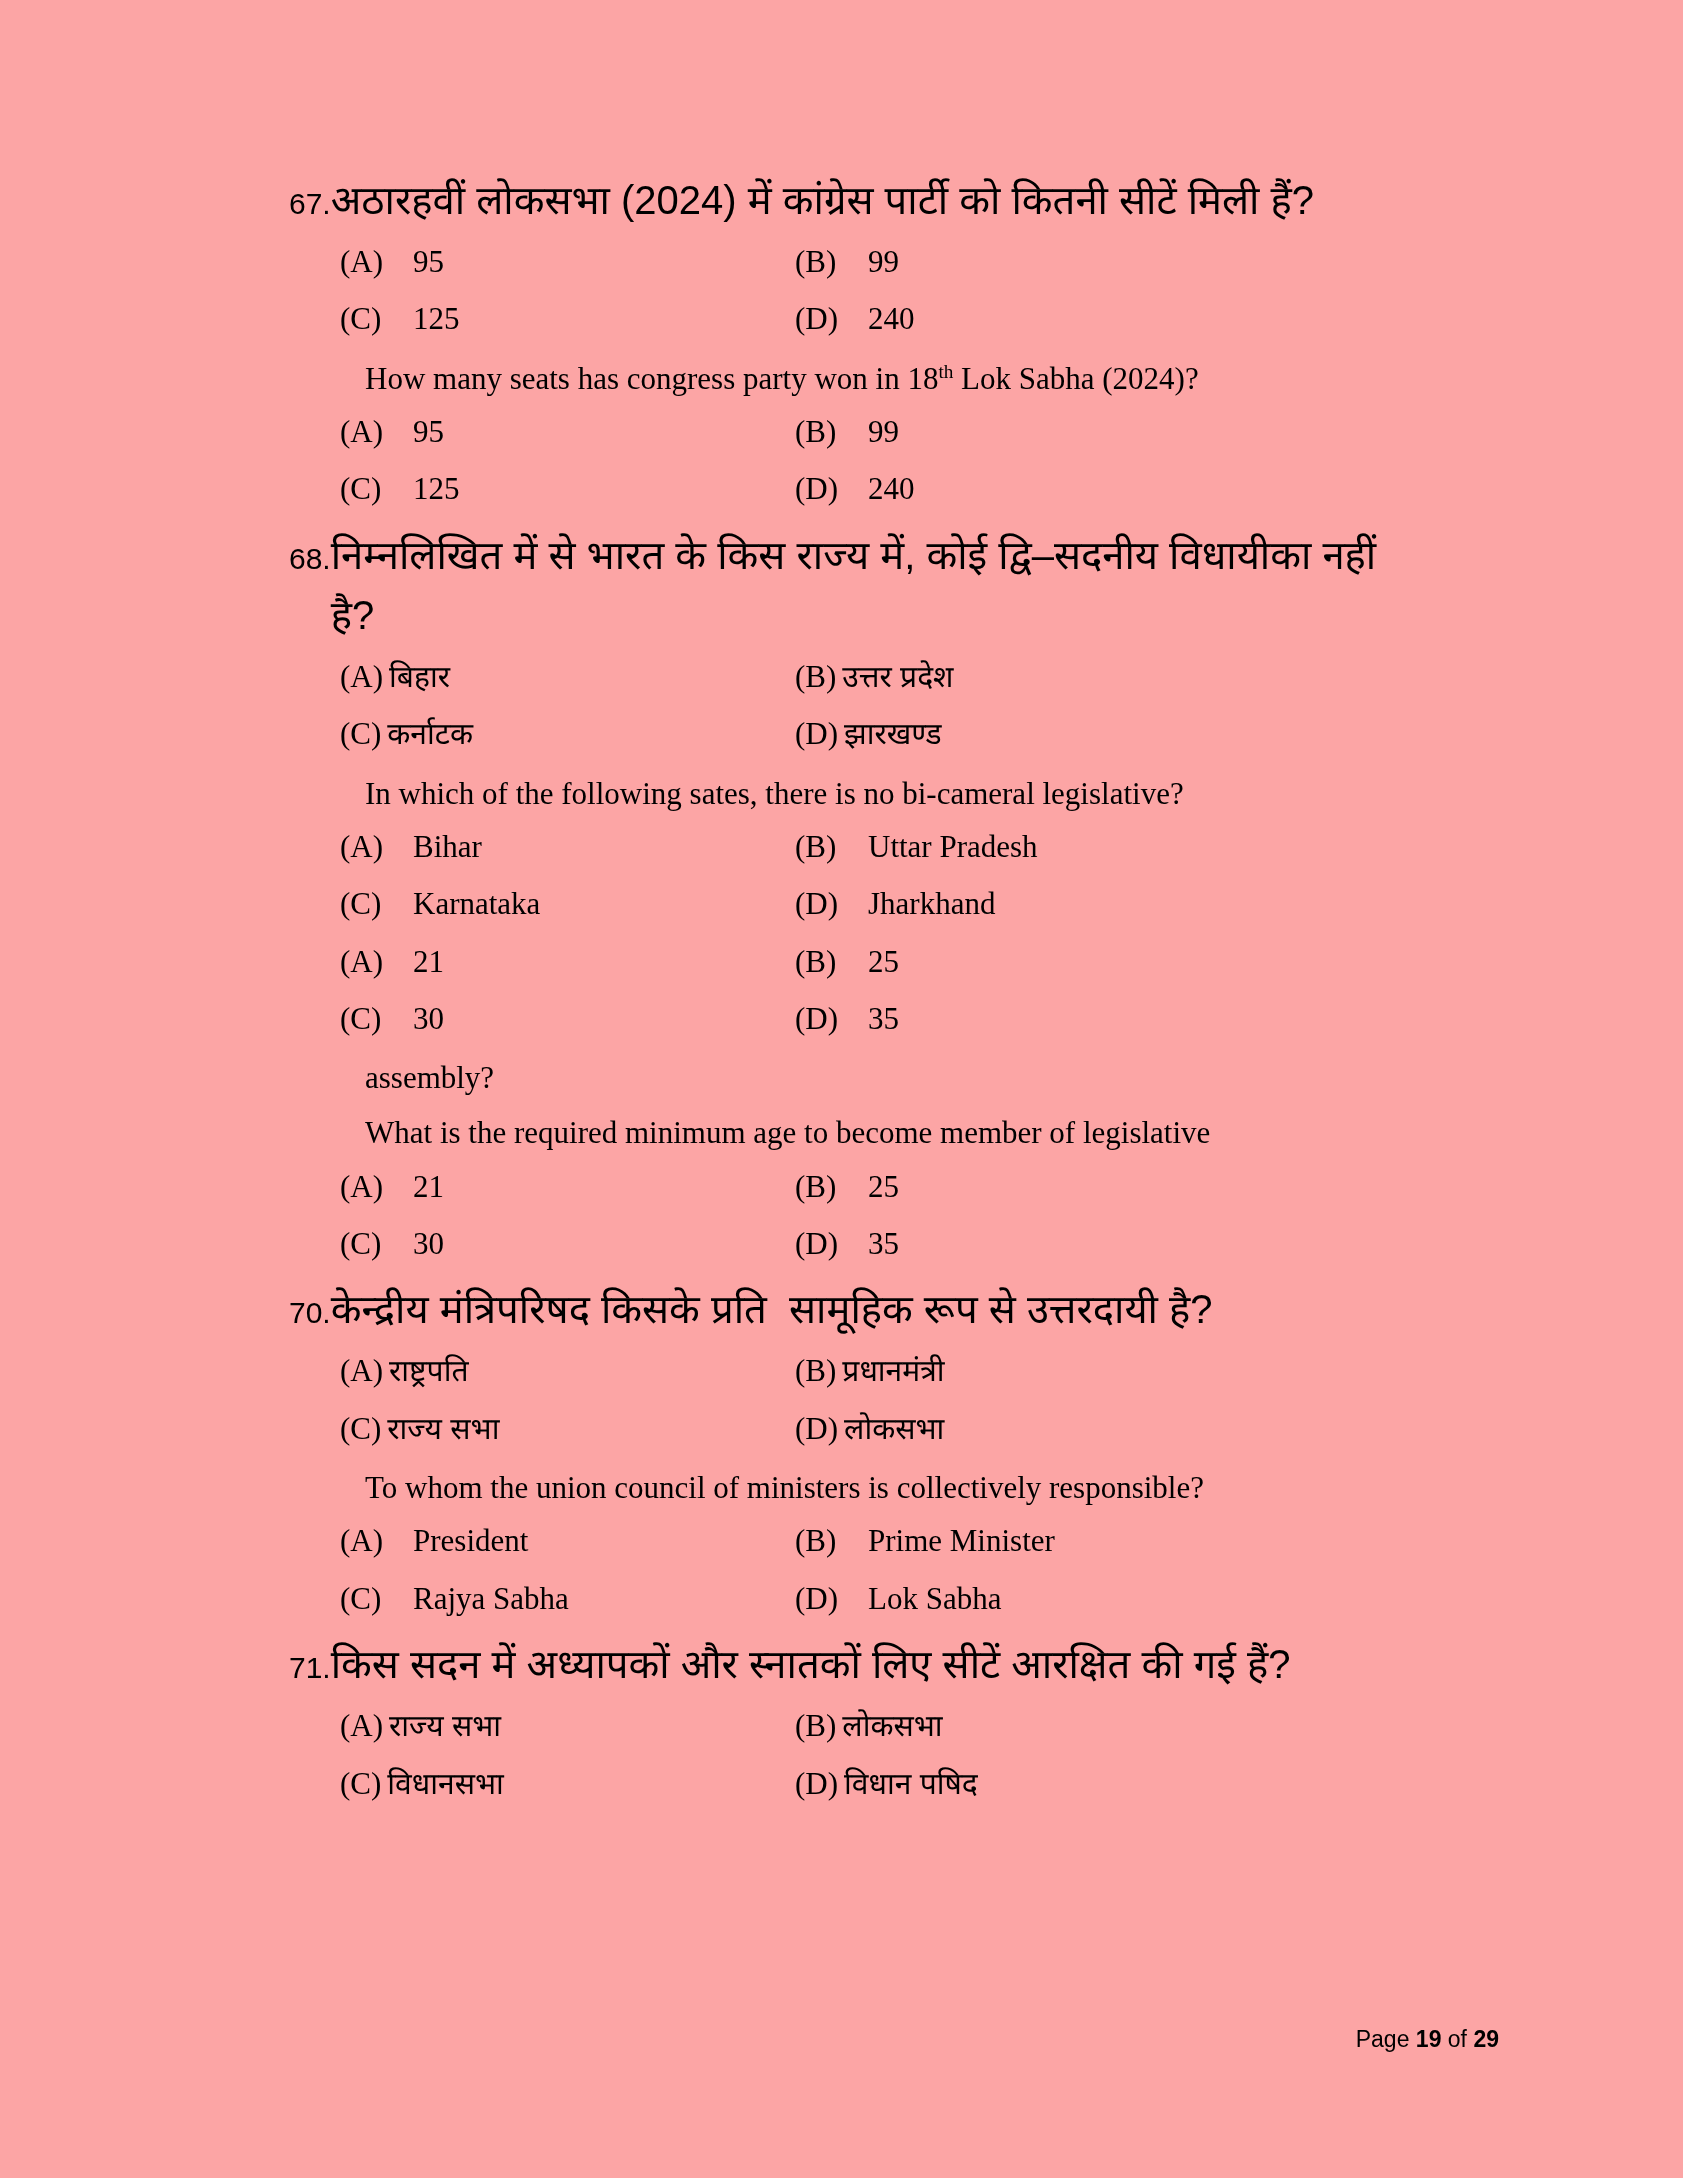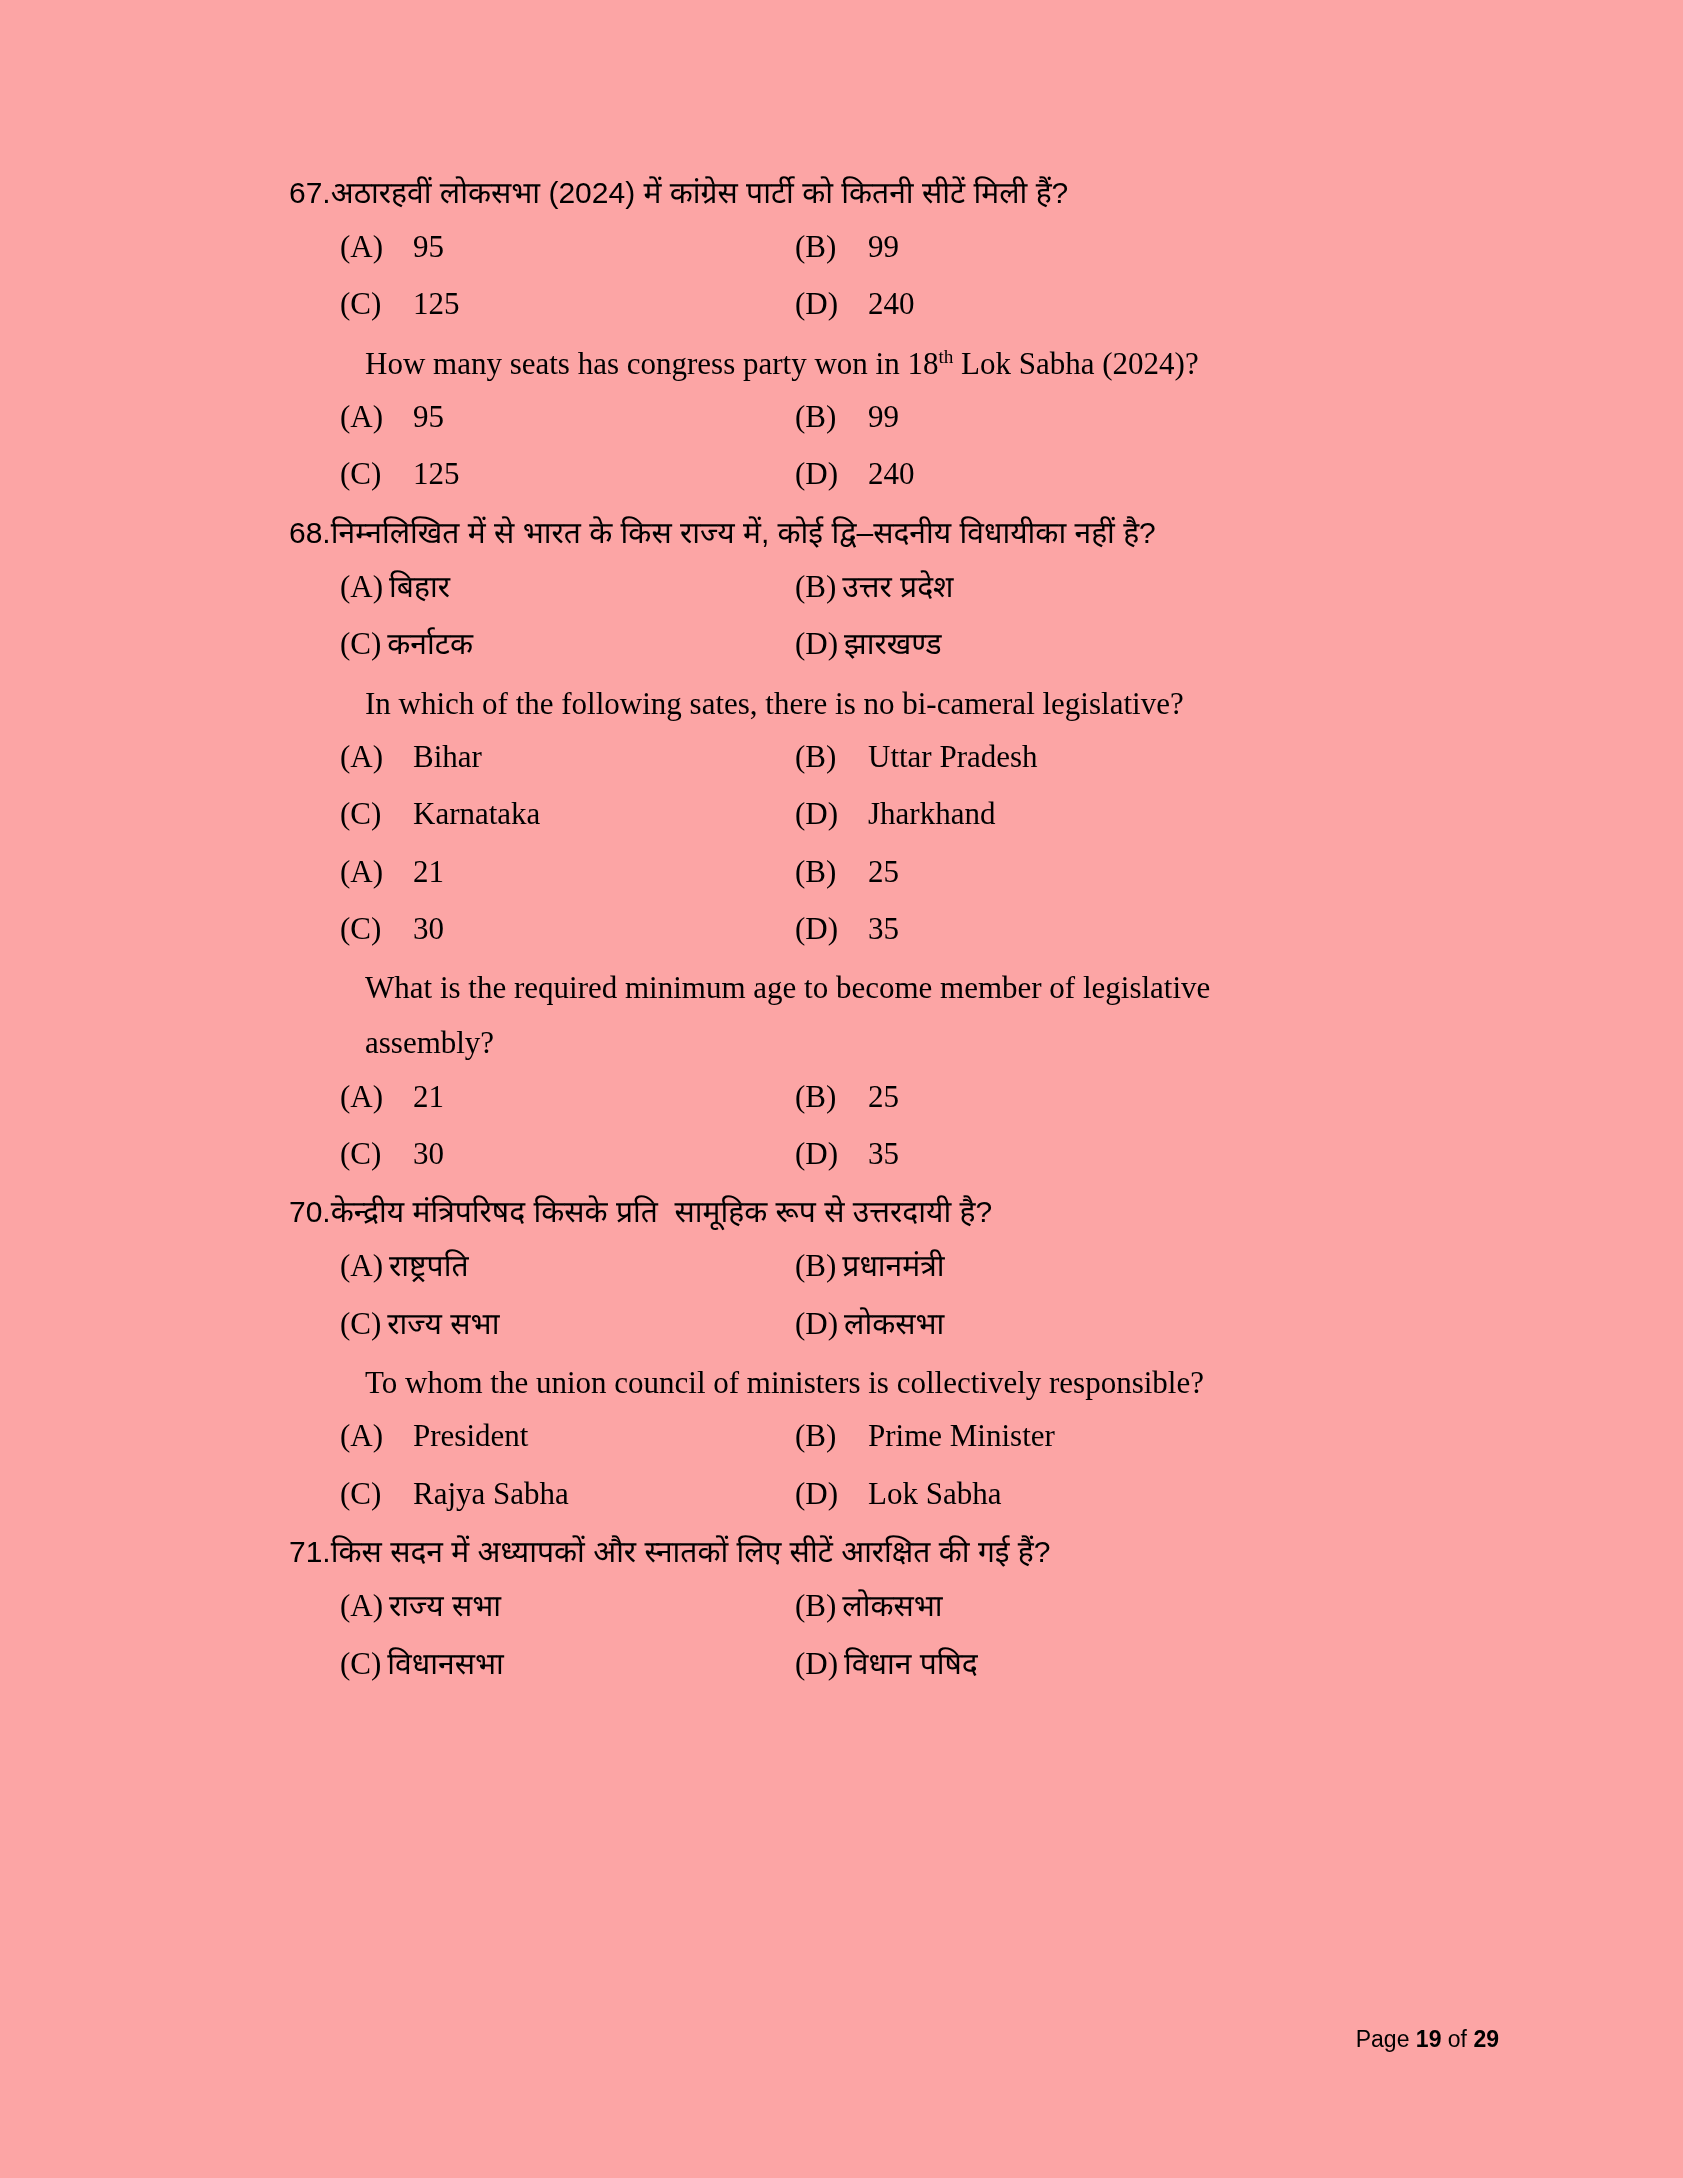--- a/index.html
+++ b/index.html
@@ -25,21 +25,21 @@
   }
 
   
   .q-row {
     display: flex;
     align-items: baseline;
     margin-bottom: 10px;
   }
   .q-text-hi {
     flex: 1 1 auto;
-    font-size: 30px;
+    font-size: 40px;
     line-height: 1.5;
     font-family: "Liberation Sans", "DejaVu Sans", sans-serif;
     white-space: pre-wrap;
   }
   .q-num-hi {
     font-family: "Liberation Sans", "DejaVu Sans", sans-serif;
     font-size: 30px;
   }
 
   
@@ -228,22 +228,22 @@
         <div class="opt col-a">
           <span class="opt-label">(C)</span>
           <span class="opt-val-en">30</span>
         </div>
         <div class="opt col-b">
           <span class="opt-label">(D)</span>
           <span class="opt-val-en">35</span>
         </div>
       </div>
     </div>
+    <div class="q-en">assembly?</div>
     <div class="q-en">What is the required minimum age to become member of legislative</div>
-    <div class="q-en">assembly?</div>
     <div class="opts opts-en">
       <div class="opt-row">
         <div class="opt col-a">
           <span class="opt-label">(A)</span>
           <span class="opt-val-en">21</span>
         </div>
         <div class="opt col-b">
           <span class="opt-label">(B)</span>
           <span class="opt-val-en">25</span>
         </div>

